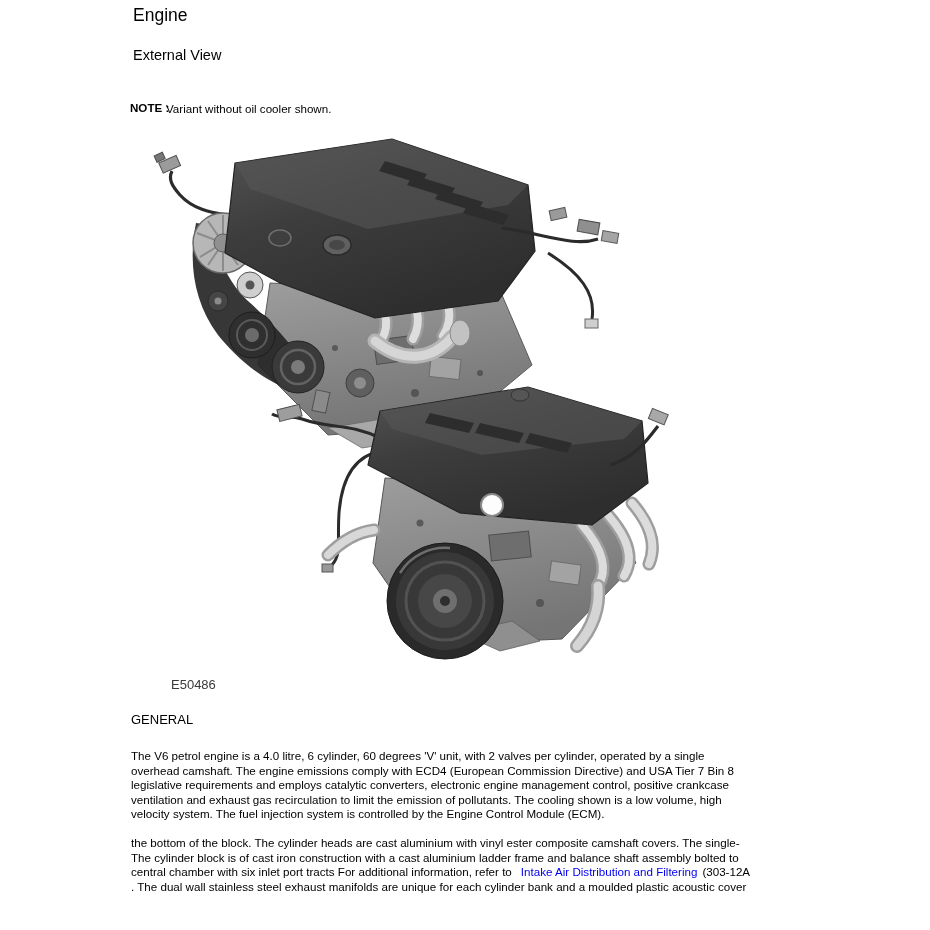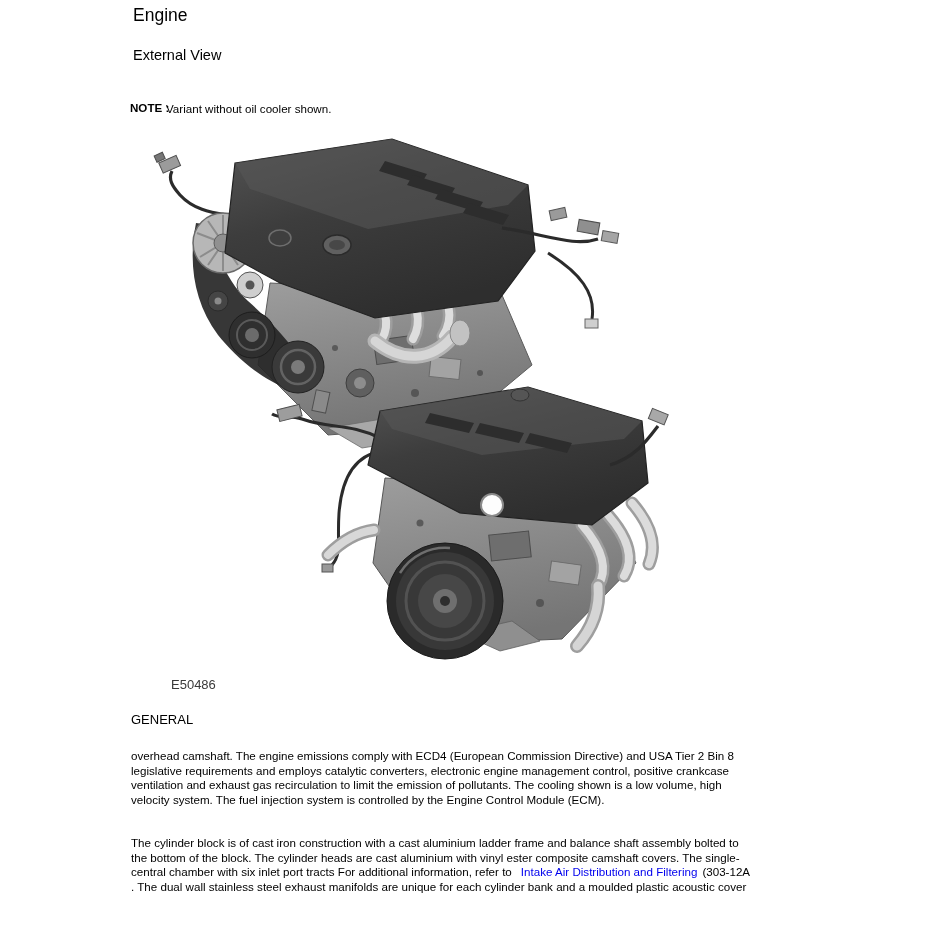--- a/index.html
+++ b/index.html
@@ -188,28 +188,29 @@
         </g>
       </g>
     </svg>
   </figure>
 
   <div id="fig-caption" class="abs">E50486</div>
 
   <h3 id="general" class="abs">GENERAL</h3>
 
   <div id="p1" class="abs para">
-    <div class="ln">overhead camshaft. The engine emissions comply with ECD4 (European Commission Directive) and USA Tier 2 Bin 8</div>
+    <div class="ln">The V6 petrol engine is a 4.0 litre, 6 cylinder, 60 degrees 'V' unit, with 2 valves per cylinder, operated by a single</div>
+    <div class="ln">overhead camshaft. The engine emissions comply with ECD4 (European Commission Directive) and USA Tier 7 Bin 8</div>
     <div class="ln">legislative requirements and employs catalytic converters, electronic engine management control, positive crankcase</div>
     <div class="ln">ventilation and exhaust gas recirculation to limit the emission of pollutants. The cooling shown is a low volume, high</div>
     <div class="ln">velocity system. The fuel injection system is controlled by the Engine Control Module (ECM).</div>
   </div>
 
   <div id="p2" class="abs para">
+    <div class="ln">the bottom of the block. The cylinder heads are cast aluminium with vinyl ester composite camshaft covers. The single-</div>
     <div class="ln">The cylinder block is of cast iron construction with a cast aluminium ladder frame and balance shaft assembly bolted to</div>
-    <div class="ln">the bottom of the block. The cylinder heads are cast aluminium with vinyl ester composite camshaft covers. The single-</div>
     <div class="ln">
       <span>central chamber with six inlet port tracts For additional information, refer to</span><a href="#" class="doclink">Intake Air Distribution and Filtering</a><span>(303-12A</span>
     </div>
     <div class="ln">. The dual wall stainless steel exhaust manifolds are unique for each cylinder bank and a moulded plastic acoustic cover</div>
   </div>
 
 </div>
 
 </body></html>

